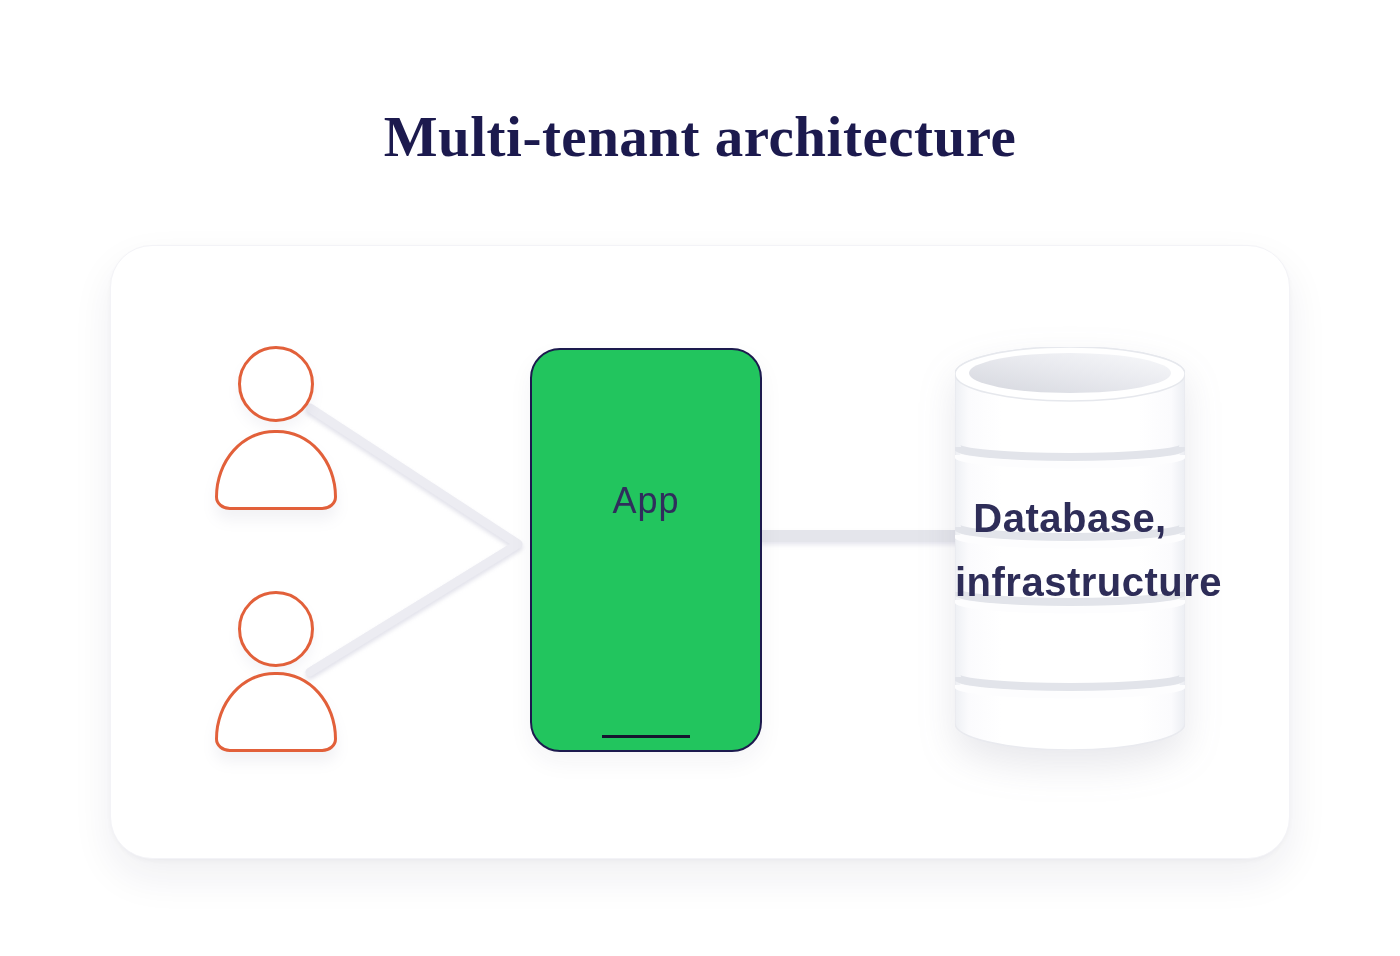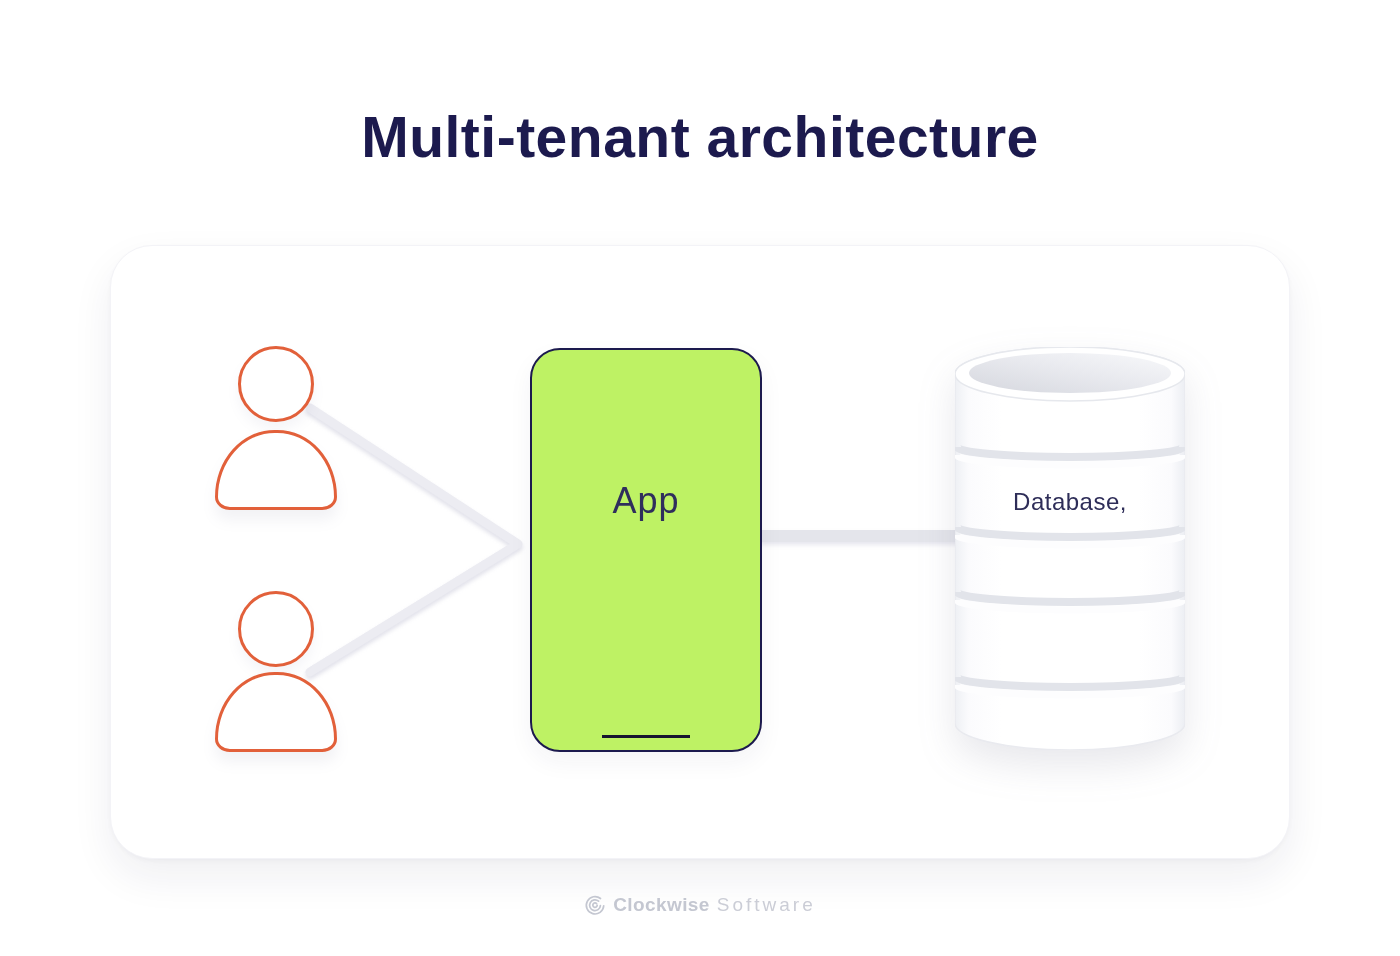--- a/index.html
+++ b/index.html
@@ -18,20 +18,21 @@
   .page-title {
     position: absolute;
     top: 104px;
     left: 0;
     width: 100%;
     text-align: center;
     font-size: 57px;
     font-weight: 700;
     letter-spacing: 0.5px;
     color: var(--c-navy, #1c1a4e);
+    font-family: Liberation Serif, serif;
   }
 
   
   .card {
     position: absolute;
     left: 110px;
     top: 245px;
     width: 1180px;
     height: 614px;
     background: #ffffff;
@@ -97,21 +98,21 @@
   .user-2 { left: 215px; top: 591px; height: 161px; }
   .user-2 .user-body { top: 81px; }
 
   
   .app-node {
     position: absolute;
     left: 530px;
     top: 348px;
     width: 232px;
     height: 404px;
-    background: #bef264;
+    background: #22c55e;
     border: 2px solid var(--c-navy, #1c1a4e);
     border-radius: 30px;
     z-index: 3;
     box-shadow: 0 10px 24px rgba(30,30,70,0.05);
   }
   .app-label {
     position: absolute;
     top: 130px;
     left: 0;
     width: 100%;
@@ -146,25 +147,26 @@
     filter: drop-shadow(0 16px 18px rgba(90,90,120,0.14));
   }
   .db-label {
     position: absolute;
     inset: 0;
     padding-top: 131px;
     text-align: center;
     z-index: 2;
   }
   .db-label div {
-    font-size: 24px;
+    font-size: 40px;
     line-height: 48px;
-    font-weight: 400;
+    font-weight: 700;
     letter-spacing: 0.5px;
     color: var(--c-db-text, #2e2d58);
+    margin-top: 16px;
   }
 
   
   .brand-footer {
     position: absolute;
     left: 0;
     top: 894px;
     width: 100%;
     display: flex;
     align-items: center;
@@ -243,26 +245,18 @@
         <path d="M 2 253 A 113 10 0 0 0 228 253" fill="none" stroke="#fdfdfe" stroke-width="7"></path>
         <path d="M 2 330 A 113 10 0 0 0 228 330" fill="none" stroke="#e2e4ea" stroke-width="8"></path>
         <path d="M 2 338 A 113 10 0 0 0 228 338" fill="none" stroke="#fdfdfe" stroke-width="7"></path>
       </g>
 
       <ellipse cx="115" cy="27" rx="115" ry="27" fill="#ffffff" stroke="#e6e8ed" stroke-width="1.5"></ellipse>
       <ellipse cx="115" cy="26" rx="101" ry="20" fill="url(#topShade)"></ellipse>
     </svg>
     <div class="db-label">
       <div>Database,</div>
+      <div>infrastructure</div>
     </div>
   </div>
 
-  <div class="brand-footer">
-    <svg width="22" height="22" viewBox="0 0 22 22" fill="none" stroke="#c4c7d1" stroke-width="1.7" stroke-linecap="round" xmlns="http://www.w3.org/2000/svg">
-      <path d="M 16.5 4.5 A 8.7 8.7 0 1 0 19.7 11.8"></path>
-      <path d="M 14.6 7.2 A 5.4 5.4 0 1 0 16.4 11.6"></path>
-      <path d="M 12.6 9.6 A 2.2 2.2 0 1 0 13.2 11.4"></path>
-    </svg>
-    <span class="brand-bold">Clockwise</span>
-    <span class="brand-light">Software</span>
-  </div>
 
 </div>
 
 </body></html>

